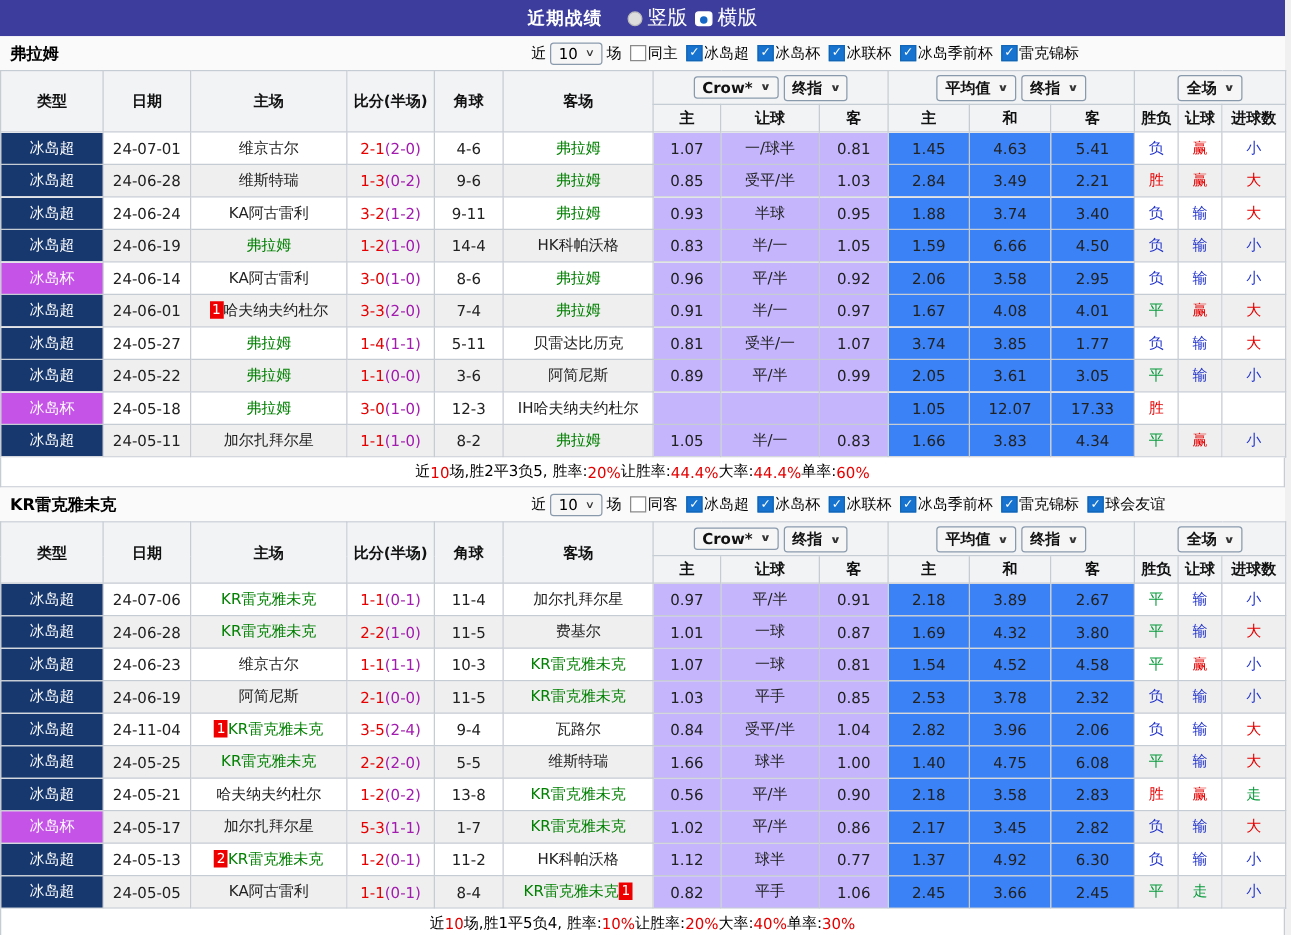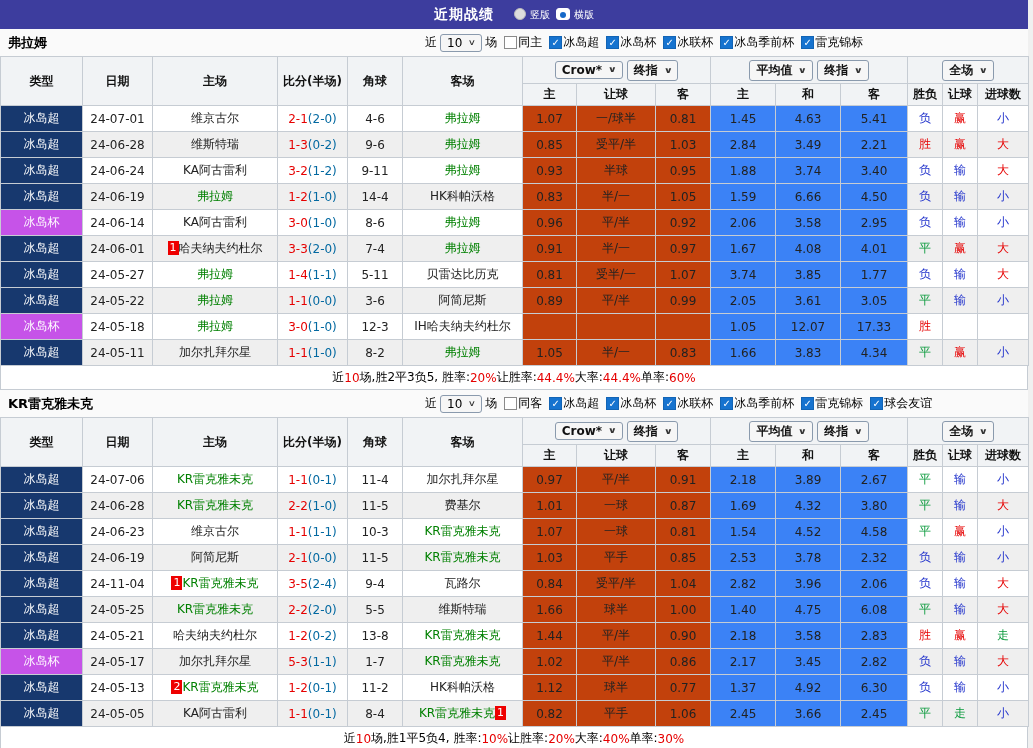--- a/index.html
+++ b/index.html
@@ -3,21 +3,21 @@
 <meta charset="utf-8">
 <style>
   * { box-sizing: border-box; }
   body { margin:0; background:#e9e9e9; font-family:"DejaVu Sans","Liberation Sans",sans-serif; }
   .page { width:1033px; height:748px; background:#f0f0f0; overflow:hidden; }
   .content { width:1028px; background:#ffffff; }
 
   
   .titlebar { height:29px; background:#3d3d9e; color:#fff; display:flex; align-items:center; justify-content:center; gap:14px; }
   .titlebar .ttl { font-weight:bold; font-size:14px; letter-spacing:1px; }
-  .radioitem { display:inline-flex; align-items:flex-start; gap:4px; font-size:10px; cursor:pointer; }
+  .radioitem { display:inline-flex; align-items:center; gap:4px; font-size:16px; cursor:pointer; }
   .radio { width:12px; height:12px; border-radius:50%; border:1px solid #bbb; background:#ddd; display:inline-block; position:relative; }
   .radio.sel { background:#fff; border-color:#fff; }
   .radio.sel::after { content:""; position:absolute; left:3px; top:3px; width:6px; height:6px; border-radius:50%; background:#1568c8; }
 
   
   .fbar { height:27px; display:flex; align-items:center; font-size:12px; background:#fafafa; color:#000; }
   .fbar .team { width:425px; padding-left:8px; font-weight:bold; font-size:13px; }
   .fbar .ctrls { display:flex; align-items:center; gap:3px; white-space:nowrap; }
   .sel { display:inline-flex; align-items:center; gap:7px; border:1px solid #8a9aad; border-radius:3px; background:#f6f6f6; padding:1px 6px; font-size:12px; cursor:pointer; }
   .sel .chev { font-size:8px; color:#333; transform:scaleX(1.4); }
@@ -27,28 +27,28 @@
 
   
   table { border-collapse:collapse; table-layout:fixed; width:1028px; font-size:12px; }
   th, td { border:1px solid #c6ccd3; text-align:center; padding:0 1px; white-space:nowrap; overflow:hidden; }
   thead th { background:#f1f3f5; font-weight:bold; color:#111; }
   thead tr.r1 th { height:27px; }
   thead tr.r2 th { height:22px; font-weight:bold; }
   tbody td { height:26px; color:#222; }
   tbody tr:nth-child(odd) .st { background:#fff; }
   tbody tr:nth-child(even) .st { background:#efefef; }
-  td.odds { background:#c2410c; }
+  td.odds { background:#c4b5fd; }
   td.avg { background:#3b82f6; }
   td.lg { color:#fff; font-weight:normal; }
   td.lg.navy { background:#17386e; }
   td.lg.violet { background:#c653e8; }
   .hl { color:#008000; }
   .ft { color:#e60000; }
-  .ht { color:#0369a1; }
+  .ht { color:#a21caf; }
   .red { color:#e60000; }
   .blue { color:#2233cc; }
   .green { color:#0a9a3c; }
   .bdg { display:inline-block; background:#ee0000; color:#fff; font-size:11px; line-height:14px; padding:0 2px; vertical-align:1px; }
   .teamcell { cursor:pointer; }
 
   
   .sum { height:24px; border:1px solid #c6ccd3; border-top:none; background:#fff; display:flex; align-items:center; justify-content:center; font-size:12px; color:#000; }
   .sum .r { color:#e60000; }
 </style>
@@ -547,21 +547,21 @@
                 <td class="st blue">输</td>
                 <td class="st red">大</td>
               </tr>
               <tr>
                 <td class="lg navy">冰岛超</td>
                 <td class="st">24-05-21</td>
                 <td class="st teamcell"><span>哈夫纳夫约杜尔</span></td>
                 <td class="st"><span class="ft">1-2</span><span class="ht">(0-2)</span></td>
                 <td class="st">13-8</td>
                 <td class="st teamcell"><span class="hl">KR雷克雅未克</span></td>
-                <td class="odds">1.44</td>
+                <td class="odds">0.56</td>
                 <td class="odds">平/半</td>
                 <td class="odds">0.90</td>
                 <td class="avg">2.18</td>
                 <td class="avg">3.58</td>
                 <td class="avg">2.83</td>
                 <td class="st red">胜</td>
                 <td class="st red">赢</td>
                 <td class="st green">走</td>
               </tr>
               <tr>

